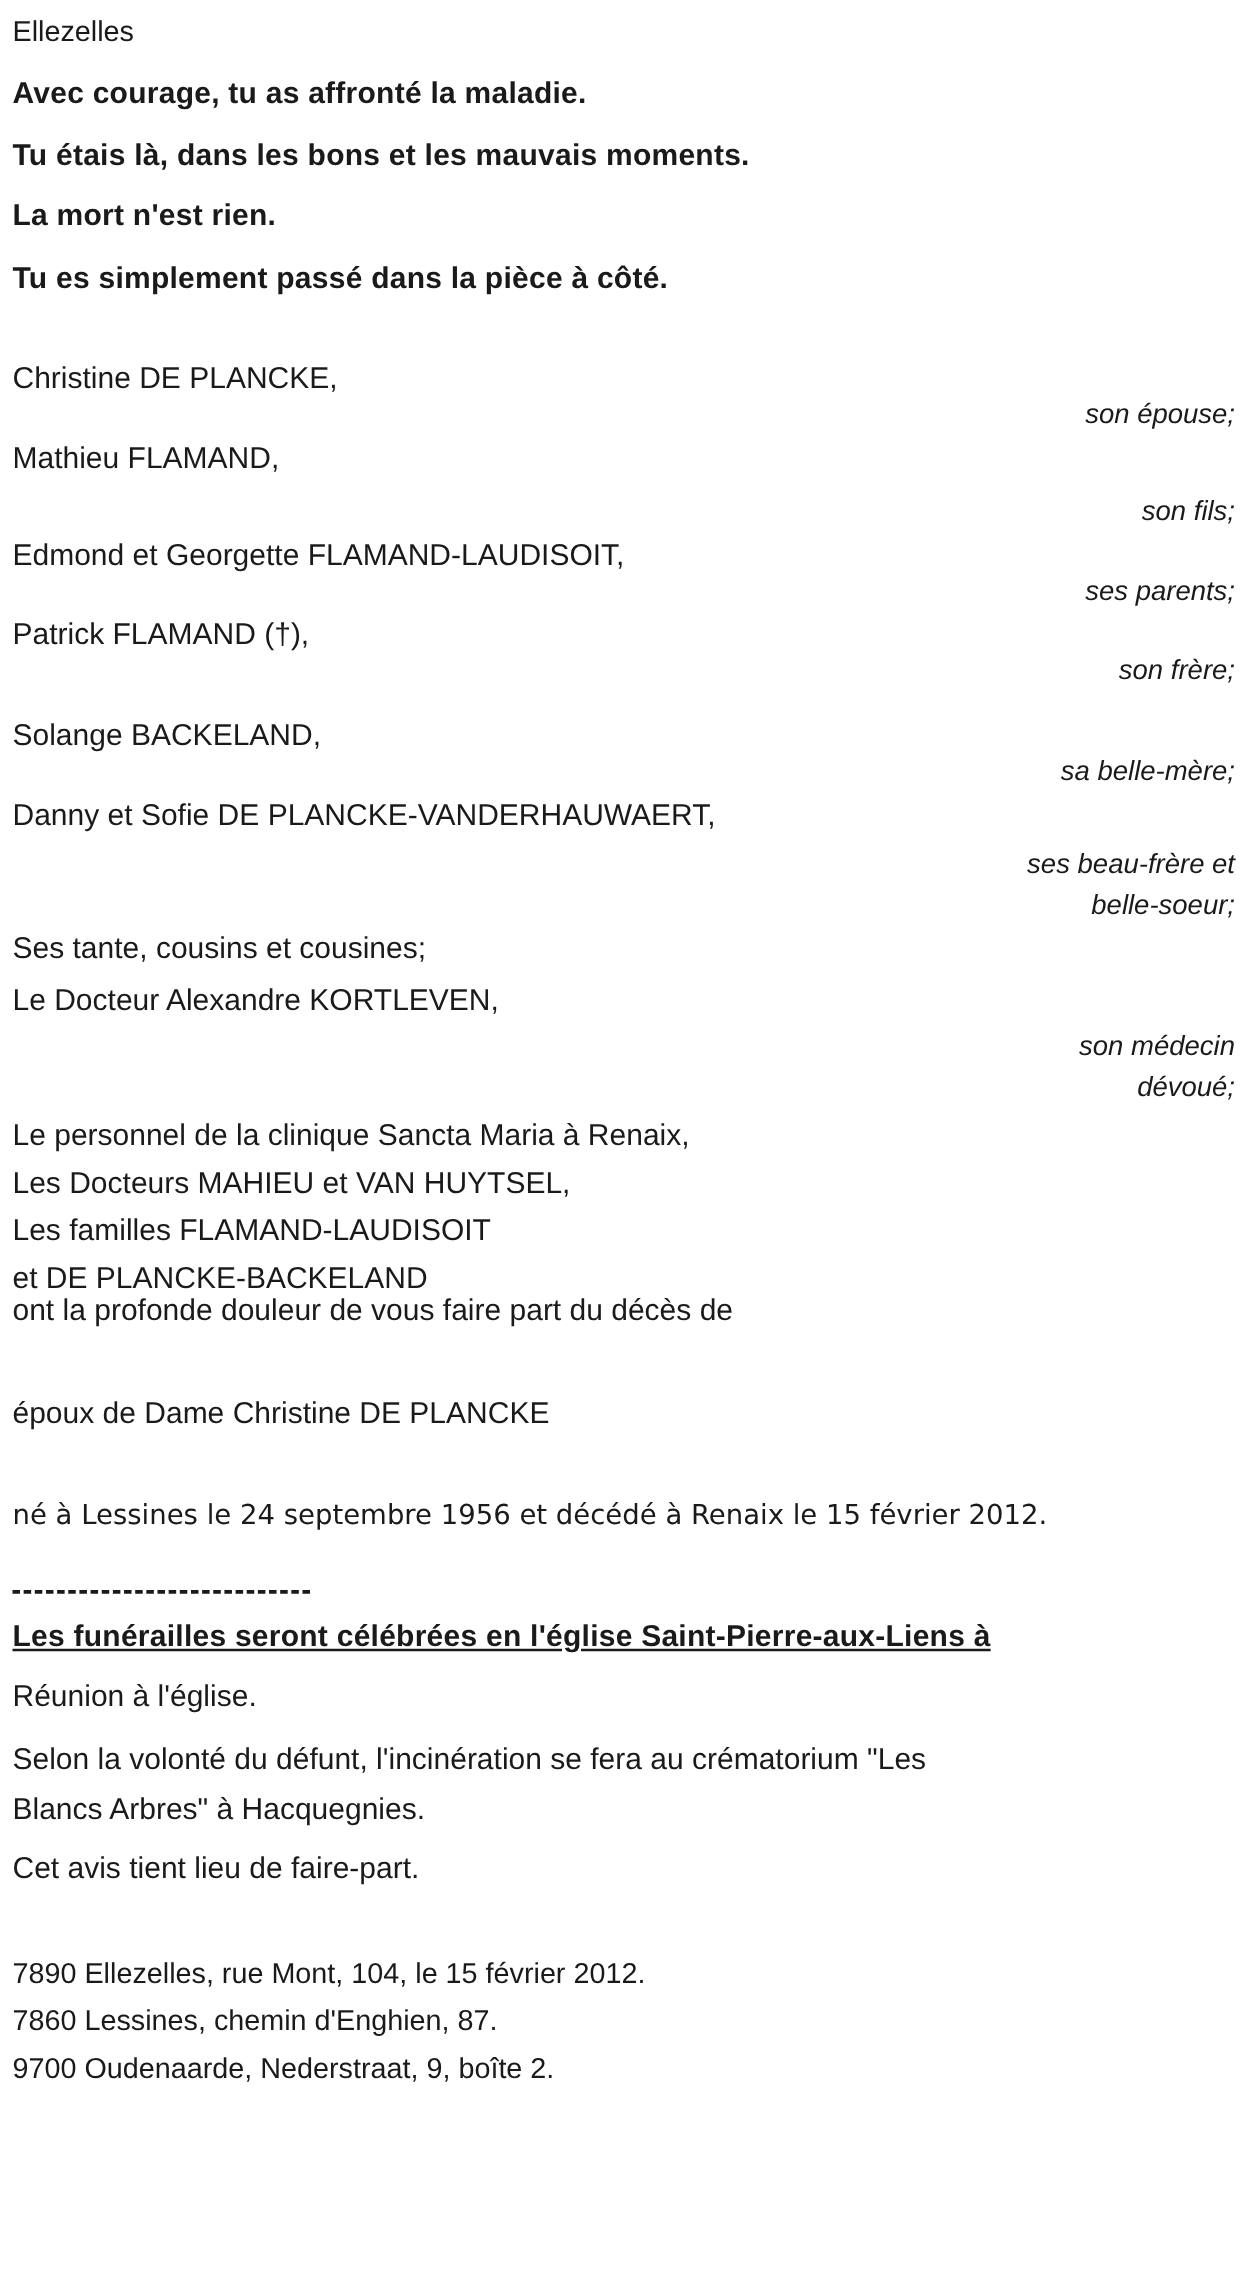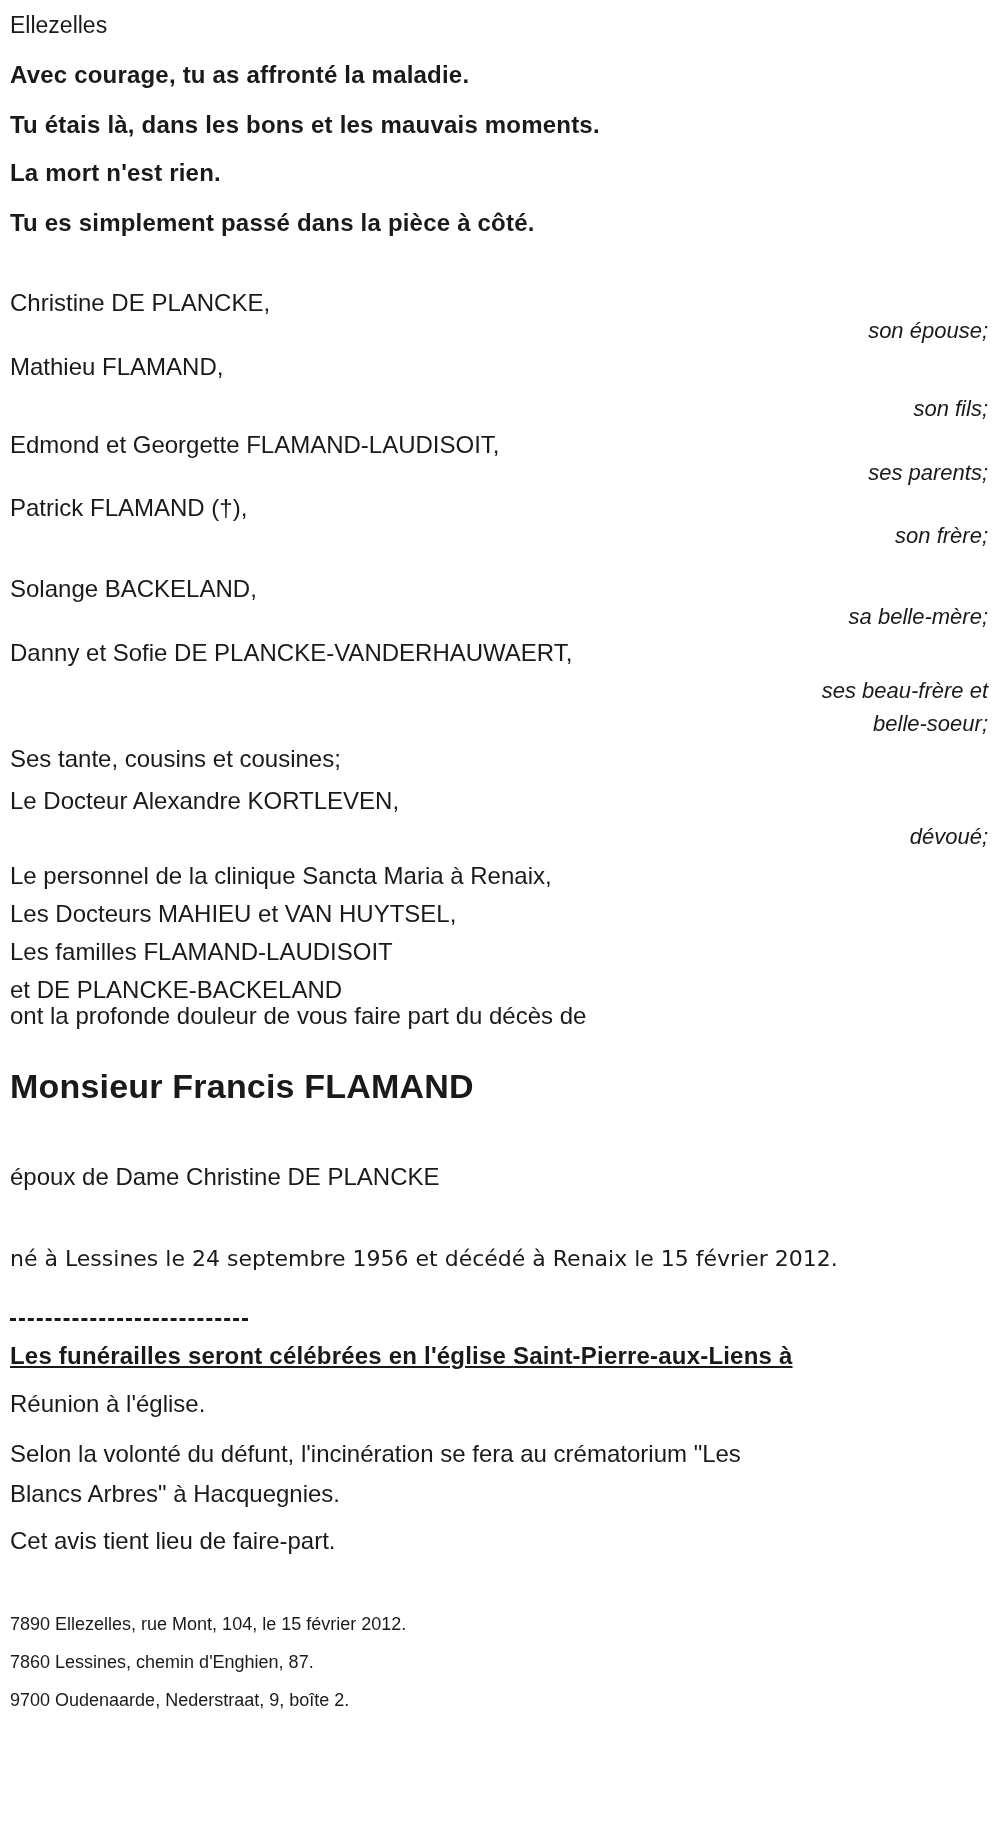--- a/index.html
+++ b/index.html
@@ -32,21 +32,21 @@
     letter-spacing: 0.2px;
     white-space: nowrap;
   }
   .humanist { font-family: "DejaVu Sans", sans-serif; font-size: 22px; }
   .sep {
     width: 238px; height: 0;
     border-top: 3px dashed #1a1a1a;
     margin-top: 46px;
   }
   .bold24 { font-weight: 700; font-size: 24px; letter-spacing: 0.2px; text-decoration: underline; }
-  .addr { font-size: 18px; }
+  .addr { font-size: 23px; }
 </style>
 </head>
 <body>
 
 <div class="page">
 
   <div class="line loc" style="margin-top:2px">Ellezelles</div>
 
   <div class="line quote" style="margin-top:24px">Avec courage, tu as affronté la maladie.</div>
   <div class="line quote" style="margin-top:24px">Tu étais là, dans les bons et les mauvais moments.</div>
@@ -71,31 +71,31 @@
   <div class="line name" style="margin-top:10px">Danny et Sofie DE PLANCKE-VANDERHAUWAERT,</div>
   <div class="rel rel-multi" style="margin-top:8px">
     <div class="rline">ses beau-frère et</div>
     <div class="rline">belle-soeur;</div>
   </div>
 
   <div class="line name" style="margin-top:6px">Ses tante, cousins et cousines;</div>
 
   <div class="line name" style="margin-top:16px">Le Docteur Alexandre KORTLEVEN,</div>
   <div class="rel rel-multi" style="margin-top:6px">
+    <div class="rline">son médecin</div>
     <div class="rline">dévoué;</div>
   </div>
 
   <div class="line name" style="margin-top:10px">Le personnel de la clinique Sancta Maria à Renaix,</div>
   <div class="line name" style="margin-top:12px">Les Docteurs MAHIEU et VAN HUYTSEL,</div>
   <div class="line name" style="margin-top:12px">Les familles FLAMAND-LAUDISOIT</div>
   <div class="line name" style="margin-top:12px">et DE PLANCKE-BACKELAND</div>
 
   <div class="line announce" style="">ont la profonde douleur de vous faire part du décès de</div>
 
-  <div class="deceased" style="margin-top:35px">Monsieur Francis FLAMAND</div>
 
   <div class="line" style="margin-top:56px">époux de Dame Christine DE PLANCKE</div>
 
   <div class="line humanist" style="margin-top:56px">né à Lessines le 24 septembre 1956 et décédé à Renaix le 15 février 2012.</div>
 
   <div class="sep"></div>
 
   <div class="line bold24" style="margin-top:22px">Les funérailles seront célébrées en l'église Saint-Pierre-aux-Liens à</div>
 
   <div class="line" style="margin-top:22px">Réunion à l'église.</div>

